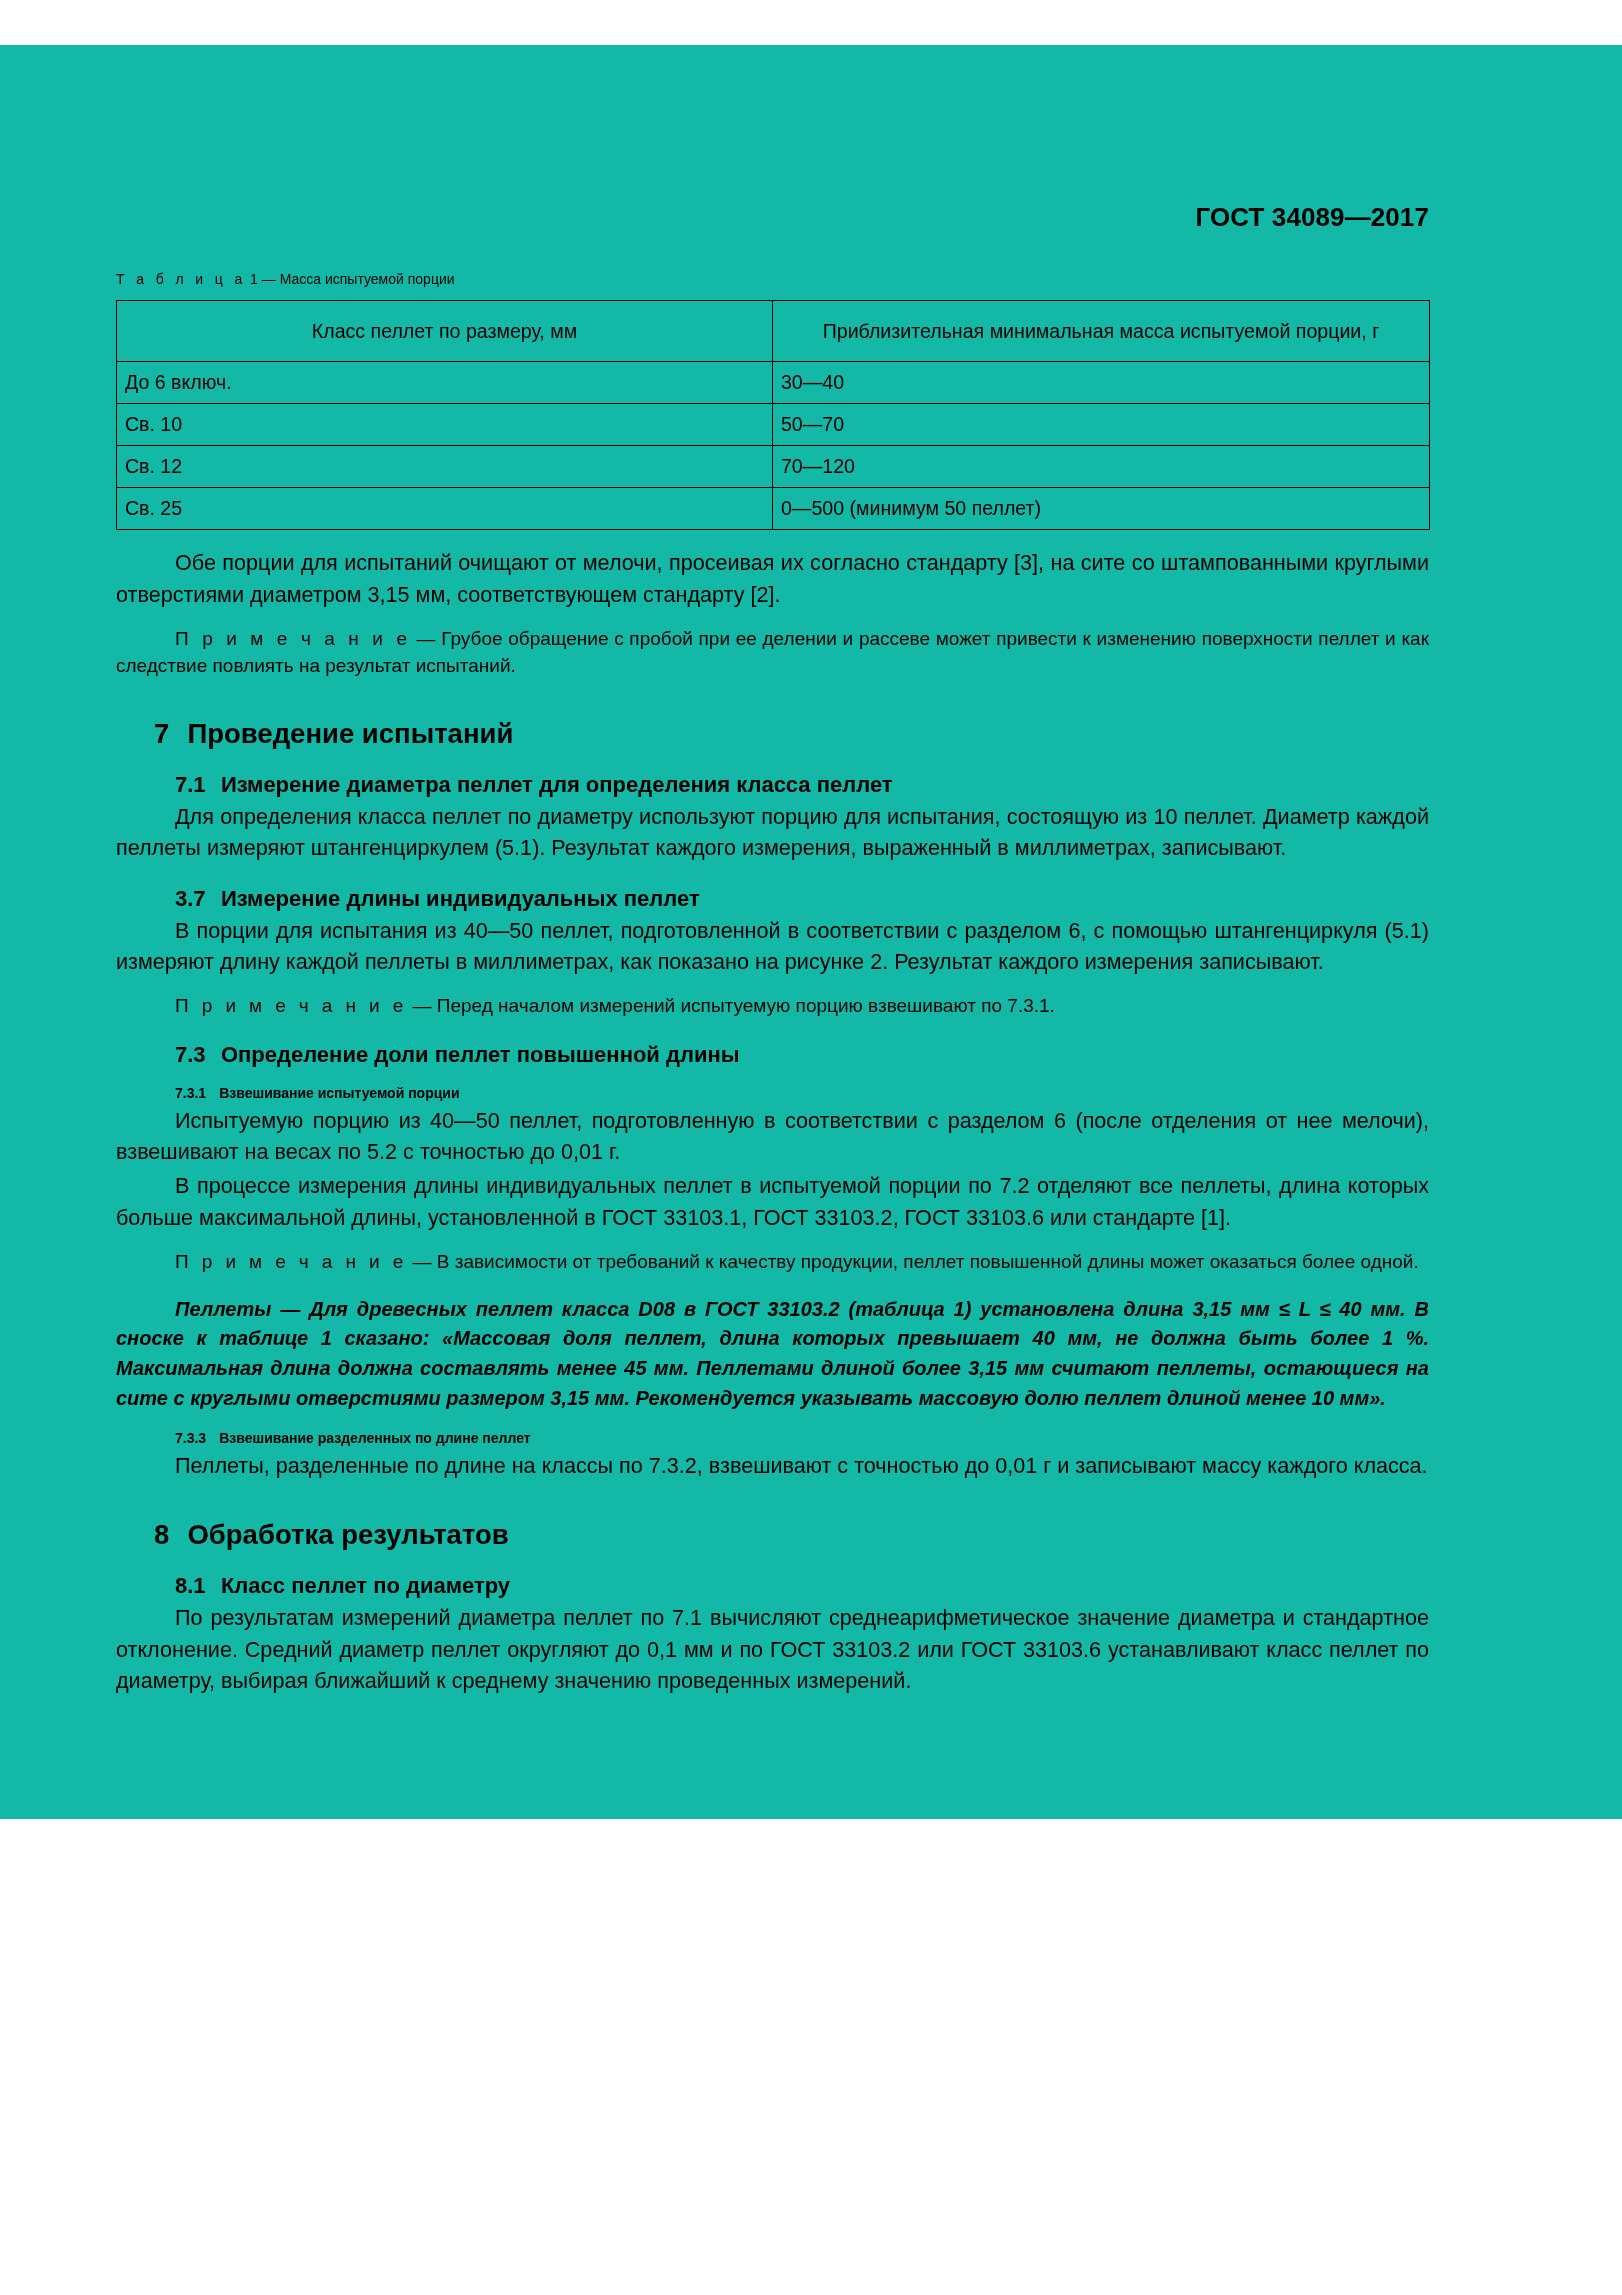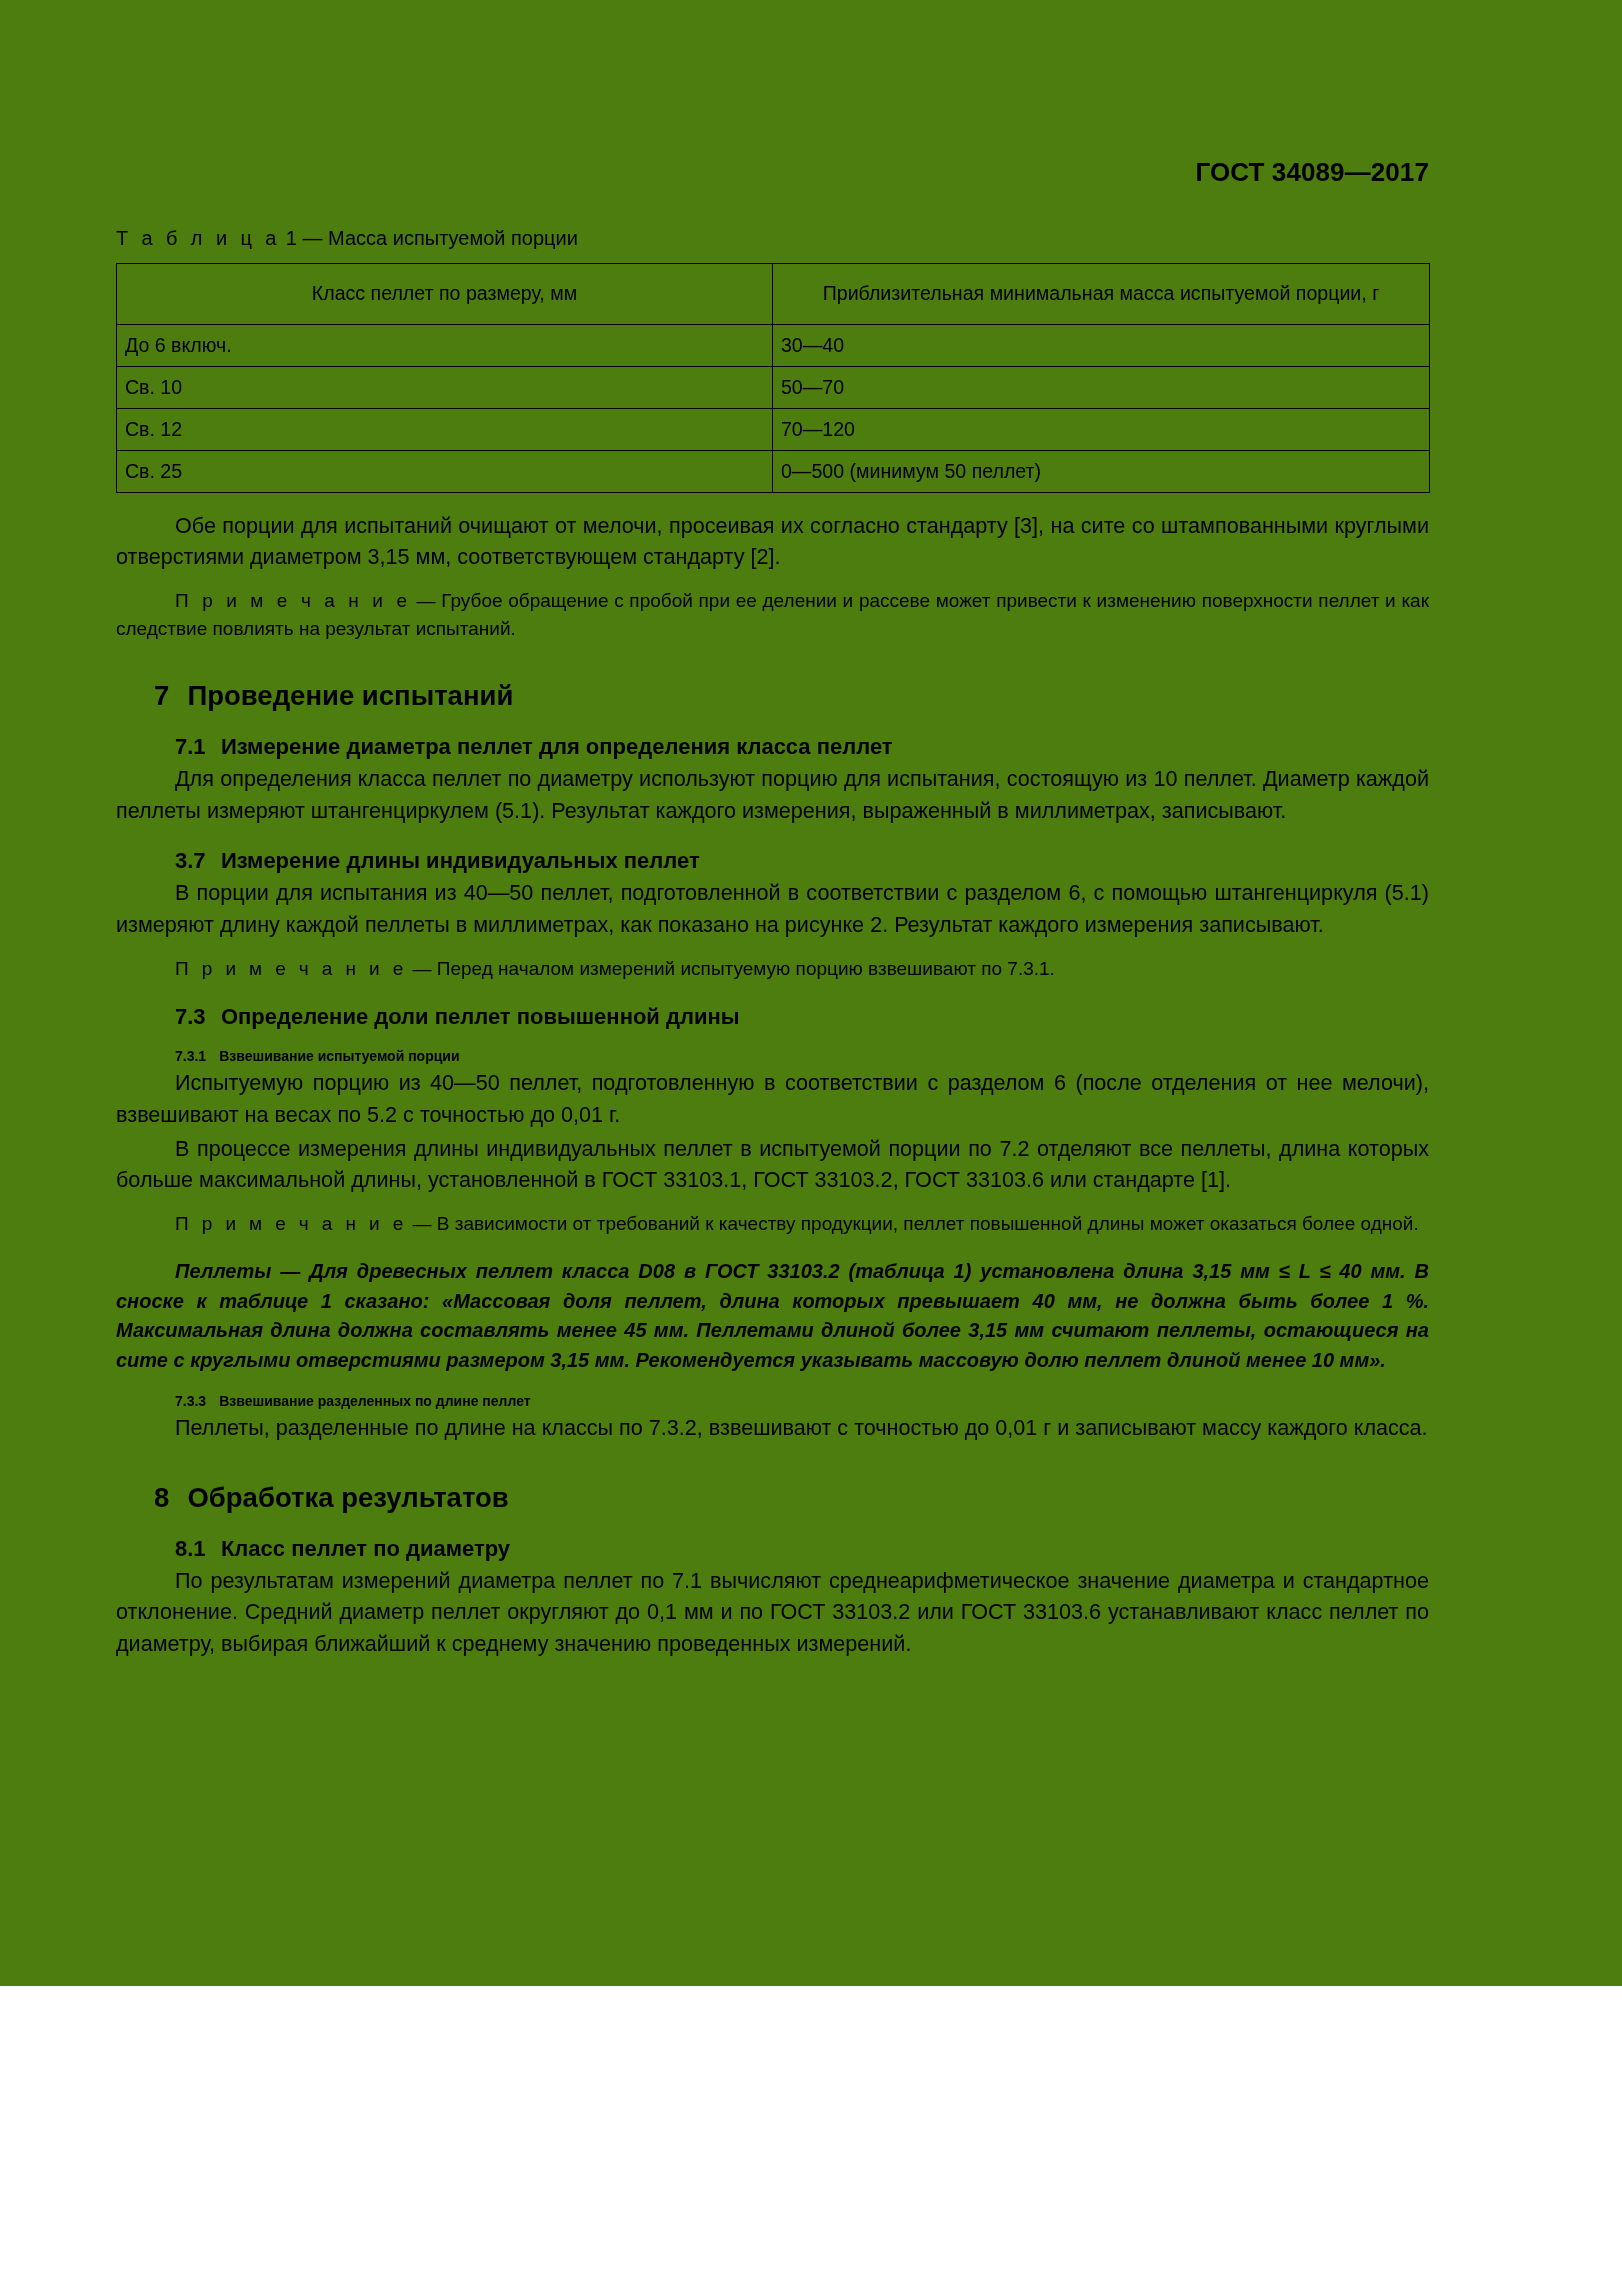--- a/index.html
+++ b/index.html
@@ -3,25 +3,26 @@
 <meta charset="utf-8">
 <style>
   html, body {
     margin: 0;
     padding: 0;
     background: #ffffff;
   }
   .page {
     position: relative;
     width: 1623px;
-    height: 1986px;
-    background: #4d7c0f;
+    height: 1774px;
+    background: #14b8a6;
     font-family: "Liberation Sans", sans-serif;
     color: #000000;
     overflow: hidden;
+    margin-top: 45px;
   }
 
   
   .doc-header {
     position: absolute;
     top: 157px;
     right: 194px;
     font-size: 26px;
     font-weight: bold;
     letter-spacing: 0.1px;
@@ -30,21 +31,21 @@
 
   
   .content {
     position: absolute;
     left: 116px;
     top: 226px;
     width: 1313px;
   }
 
   .table-caption {
-    font-size: 20px;
+    font-size: 14px;
     margin: 0 0 11.8px 0;
     line-height: 1.25;
   }
   .table-caption .sp {
     letter-spacing: 3.9px;
   }
 
   
   table.t1 {
     border-collapse: collapse;

